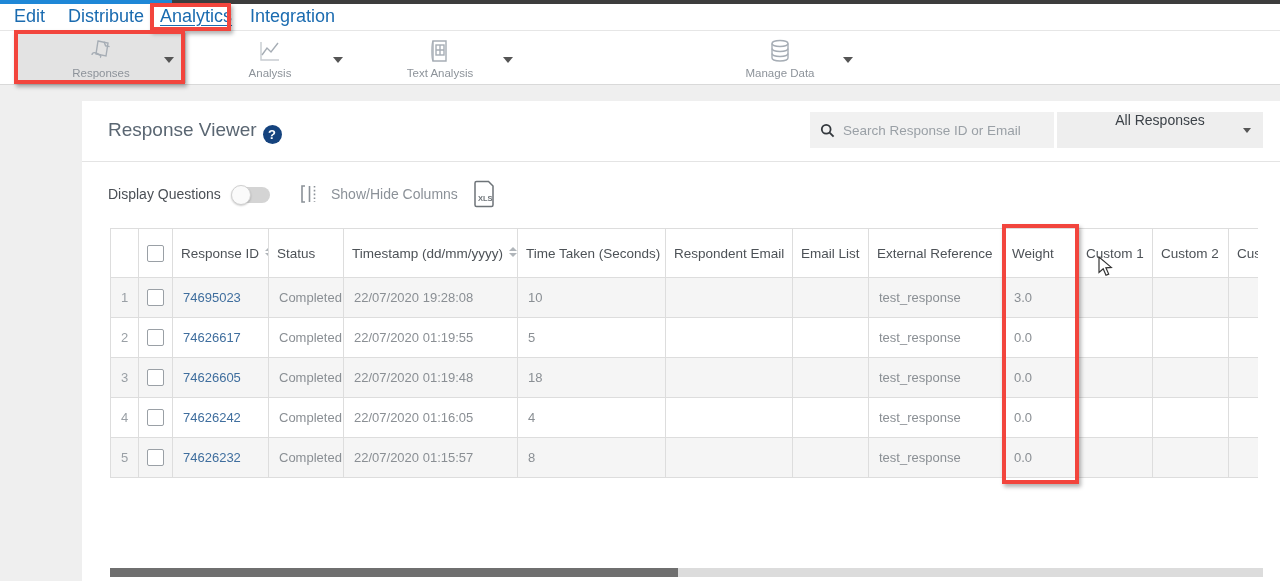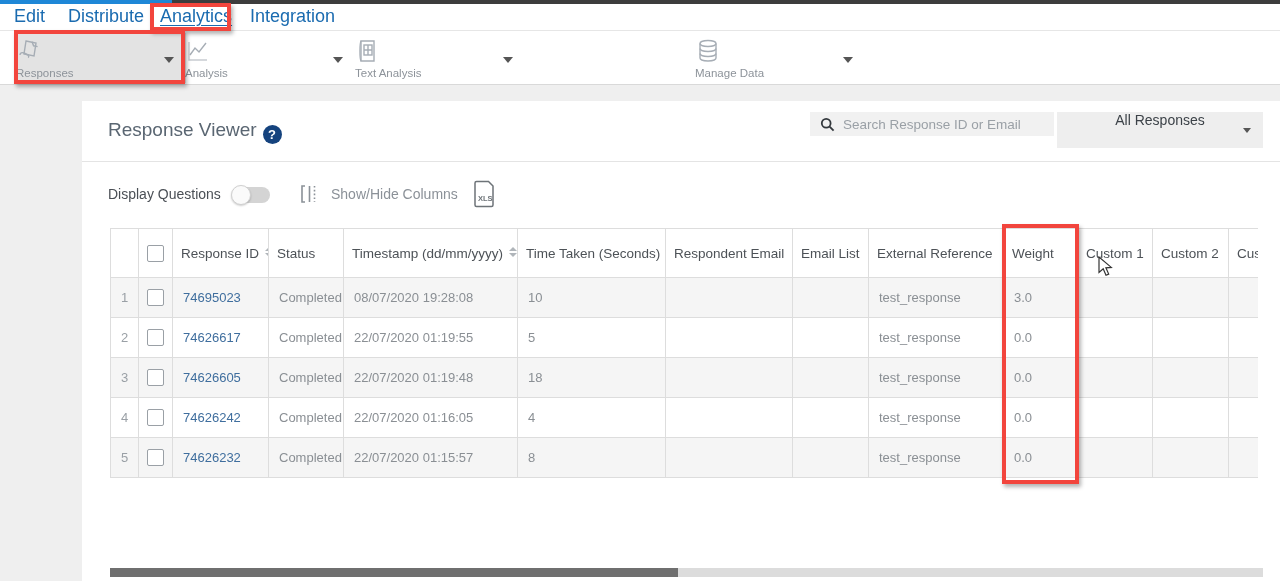--- a/index.html
+++ b/index.html
@@ -11,36 +11,36 @@
   .top-strip-blue { position:absolute; top:0; left:0; height:4px; width:172px; background:#1e87d7; }
   .purple-sliver { position:absolute; top:10px; right:0; width:4px; height:9px; background:#7a5fa0; }
 
   
   .navbar { position:absolute; top:4px; left:0; width:1280px; height:27px; background:#fff; border-bottom:1px solid #e6e6e6; }
   .nav-item { position:absolute; top:0; height:27px; line-height:25px; color:#1a6bb0; font-size:18px; cursor:pointer; }
   .nav-item.underlined { text-decoration:underline; text-underline-offset:3px; }
 
   
   .toolbar { position:absolute; top:31px; left:0; width:1280px; height:54px; background:#fff; border-bottom:1px solid #d9d9d9; }
-  .tb-group { position:absolute; top:2px; height:50px; width:170px; display:flex; flex-direction:column; align-items:flex-start; justify-content:center; }
+  .tb-group { position:absolute; top:2px; height:50px; width:170px; display:flex; flex-direction:column; align-items:center; justify-content:center; }
   .tb-group.active-bg { background:#e3e3e3; }
   .tb-label { font-size:11.5px; color:#8d939a; margin-top:3px; }
   .tb-caret { position:absolute; right:12px; top:24px; width:0; height:0; border-left:5px solid transparent; border-right:5px solid transparent; border-top:6px solid #555; }
   .tb-icon svg { display:block; }
 
   
   .band { position:absolute; top:86px; left:0; width:1280px; height:15px; background:#efefef; }
   .card { position:absolute; top:101px; left:82px; width:1198px; height:480px; background:#fff; }
 
   
   .page-title { position:absolute; left:26px; top:18px; font-size:19px; color:#5a6672; }
   .help-icon { display:inline-block; width:19px; height:19px; border-radius:50%; background:#15437e; color:#fff; font-size:13px; font-weight:bold; text-align:center; line-height:19px; vertical-align:-3px; margin-left:6px; }
   .hdr-divider { position:absolute; top:60px; left:0; width:1198px; height:1px; background:#e4e4e4; }
 
-  .searchbox { position:absolute; left:728px; top:11px; width:244px; height:24px; background:#f1f1f1; display:flex; align-items:center; padding:0 10px; }
+  .searchbox { position:absolute; left:728px; top:11px; width:244px; height:36px; background:#f1f1f1; display:flex; align-items:center; padding:0 10px; }
   .searchbox input { border:none; outline:none; background:transparent; font-size:13.5px; color:#444; width:200px; font-family:"Liberation Sans",sans-serif; }
   .searchbox input::placeholder { color:#9aa0a6; }
   .filter-dd { position:absolute; left:975px; top:11px; width:206px; height:36px; background:#eeeeee; display:flex; justify-content:center; font-size:14px; color:#3c4248; cursor:pointer; }
   .dd-caret { position:absolute; right:12px; top:16px; width:0; height:0; border-left:4.5px solid transparent; border-right:4.5px solid transparent; border-top:5.5px solid #555; }
 
   
   .controls { position:absolute; top:75px; left:0; width:1198px; height:40px; }
   .dq-label { position:absolute; left:26px; top:10px; font-size:14px; color:#4a4f55; }
   .toggle { position:absolute; left:150px; top:11px; width:38px; height:16px; border-radius:8px; background:#d4d4d4; cursor:pointer; }
   .toggle .knob { position:absolute; left:-1px; top:-2px; width:20px; height:20px; border-radius:50%; background:#fafafa; border:1px solid #d0d0d0; box-shadow:0 1px 2px rgba(0,0,0,.2); }
@@ -229,21 +229,21 @@
             <th><span>Custom 2</span></th>
             <th><span>Custom 3</span></th>
           </tr>
         </thead>
         <tbody>
           <tr class="odd">
             <td class="num-cell">1</td>
             <td class="c"><span class="cb"></span></td>
             <td class="r link">74695023</td>
             <td>Completed</td>
-            <td>08/07/2020 19:28:08</td>
+            <td>22/07/2020 19:28:08</td>
             <td class="r">10</td>
             <td></td>
             <td></td>
             <td>test_response</td>
             <td class="r">3.0</td>
             <td></td>
             <td></td>
             <td></td>
           </tr>
           <tr class="even">

